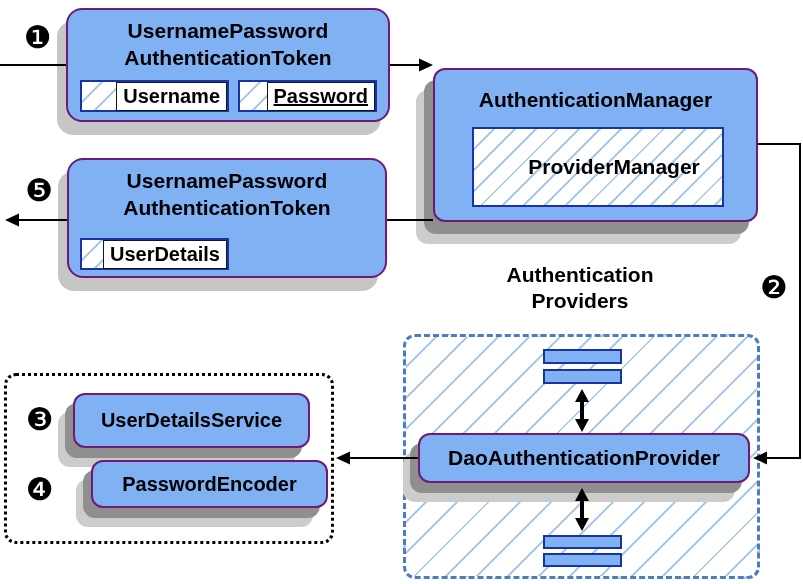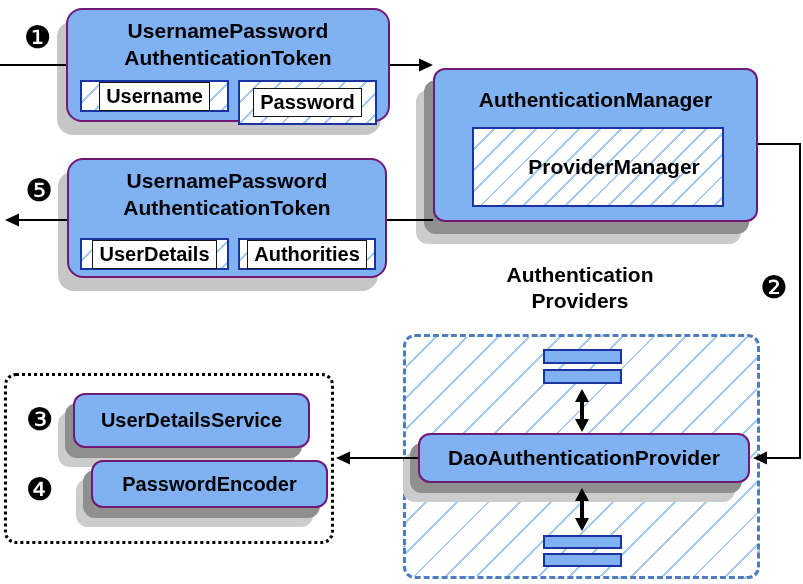--- a/index.html
+++ b/index.html
@@ -18,21 +18,21 @@
 
   .token-title{ text-align:center; font-weight:bold; font-size:21px; line-height:27px; padding-top:7px; }
   .center-label{ display:flex; align-items:center; justify-content:center; font-weight:bold; }
 
   
   .hatch-sm{ background-color:#fff;
     background-image:repeating-linear-gradient(135deg, rgba(0,0,0,0) 0 13px, #a9cbf0 13px 15px); }
   .hatch-lg{ background-color:#fff;
     background-image:repeating-linear-gradient(135deg, rgba(0,0,0,0) 0 20px, #a9cbf0 20px 22px); }
 
-  .subbox{ position:absolute; border:2px solid #1a33a3; display:flex; align-items:center; justify-content:center; }
+  .subbox{ position:absolute; border:2px solid #1a33a3; display:flex; align-items:center; justify-content:flex-end; }
   .plaque{ background:#ffffff; border:1px solid #161616; font-weight:bold; font-size:20px; line-height:25px; padding:1px 6px; white-space:nowrap; }
 
   .inner-hatch-box{ position:absolute; border:2px solid #1a33a3; font-size:21px;padding-left:32px; }
 
   .dashed-group{ border:3px dashed #4d7dbf; }
   .dotted-group{ border:3px dotted #000000; background:transparent; }
 
   .mini{ position:absolute; background:#7fb1f3; border:2px solid #1a33a3; }
 
   .step{ position:absolute; font-family:"DejaVu Sans", sans-serif; font-size:31px; line-height:31px; color:#000; }
@@ -53,40 +53,37 @@
   <div class="step" style="left:26px; top:474px;">❹</div>
 
   <div class="abs blue-box rounded" style="left:66px; top:8px; width:324px; height:114px;">
     <div class="token-title">
       <div>UsernamePassword</div>
       <div>AuthenticationToken</div>
     </div>
     <div class="subbox hatch-sm" style="left:12px; top:70px; width:149px; height:32px;">
       <span class="plaque">Username</span>
     </div>
-    <div class="subbox hatch-sm" style="left:170px; top:70px; width:139px; height:45px;">
+    <div class="subbox hatch-sm" style="left:170px; top:70px; width:139px; height:32px;text-decoration:underline;">
       <span class="plaque">Password</span>
     </div>
   </div>
 
   <div class="abs blue-box dbl-shadow" style="left:433px; top:68px; width:325px; height:154px;">
     <div style="text-align:center; font-weight:bold; font-size:21px; padding-top:18px;">AuthenticationManager</div>
     <div class="inner-hatch-box hatch-sm center-label" style="left:37px; top:57px; width:252px; height:80px;">ProviderManager</div>
   </div>
 
   <div class="abs blue-box rounded" style="left:67px; top:158px; width:320px; height:120px;">
     <div class="token-title">
       <div>UsernamePassword</div>
       <div>AuthenticationToken</div>
     </div>
     <div class="subbox hatch-sm" style="left:11px; top:78px; width:149px; height:32px;">
       <span class="plaque">UserDetails</span>
-    </div>
-    <div class="subbox hatch-sm" style="left:169px; top:78px; width:138px; height:32px;">
-      <span class="plaque">Authorities</span>
     </div>
   </div>
 
   <div class="abs prov-label" style="left:440px; top:262px; width:280px;">
     <div>Authentication</div>
     <div>Providers</div>
   </div>
 
   <div class="abs hatch-lg dashed-group" style="left:403px; top:334px; width:357px; height:245px;"></div>
 

